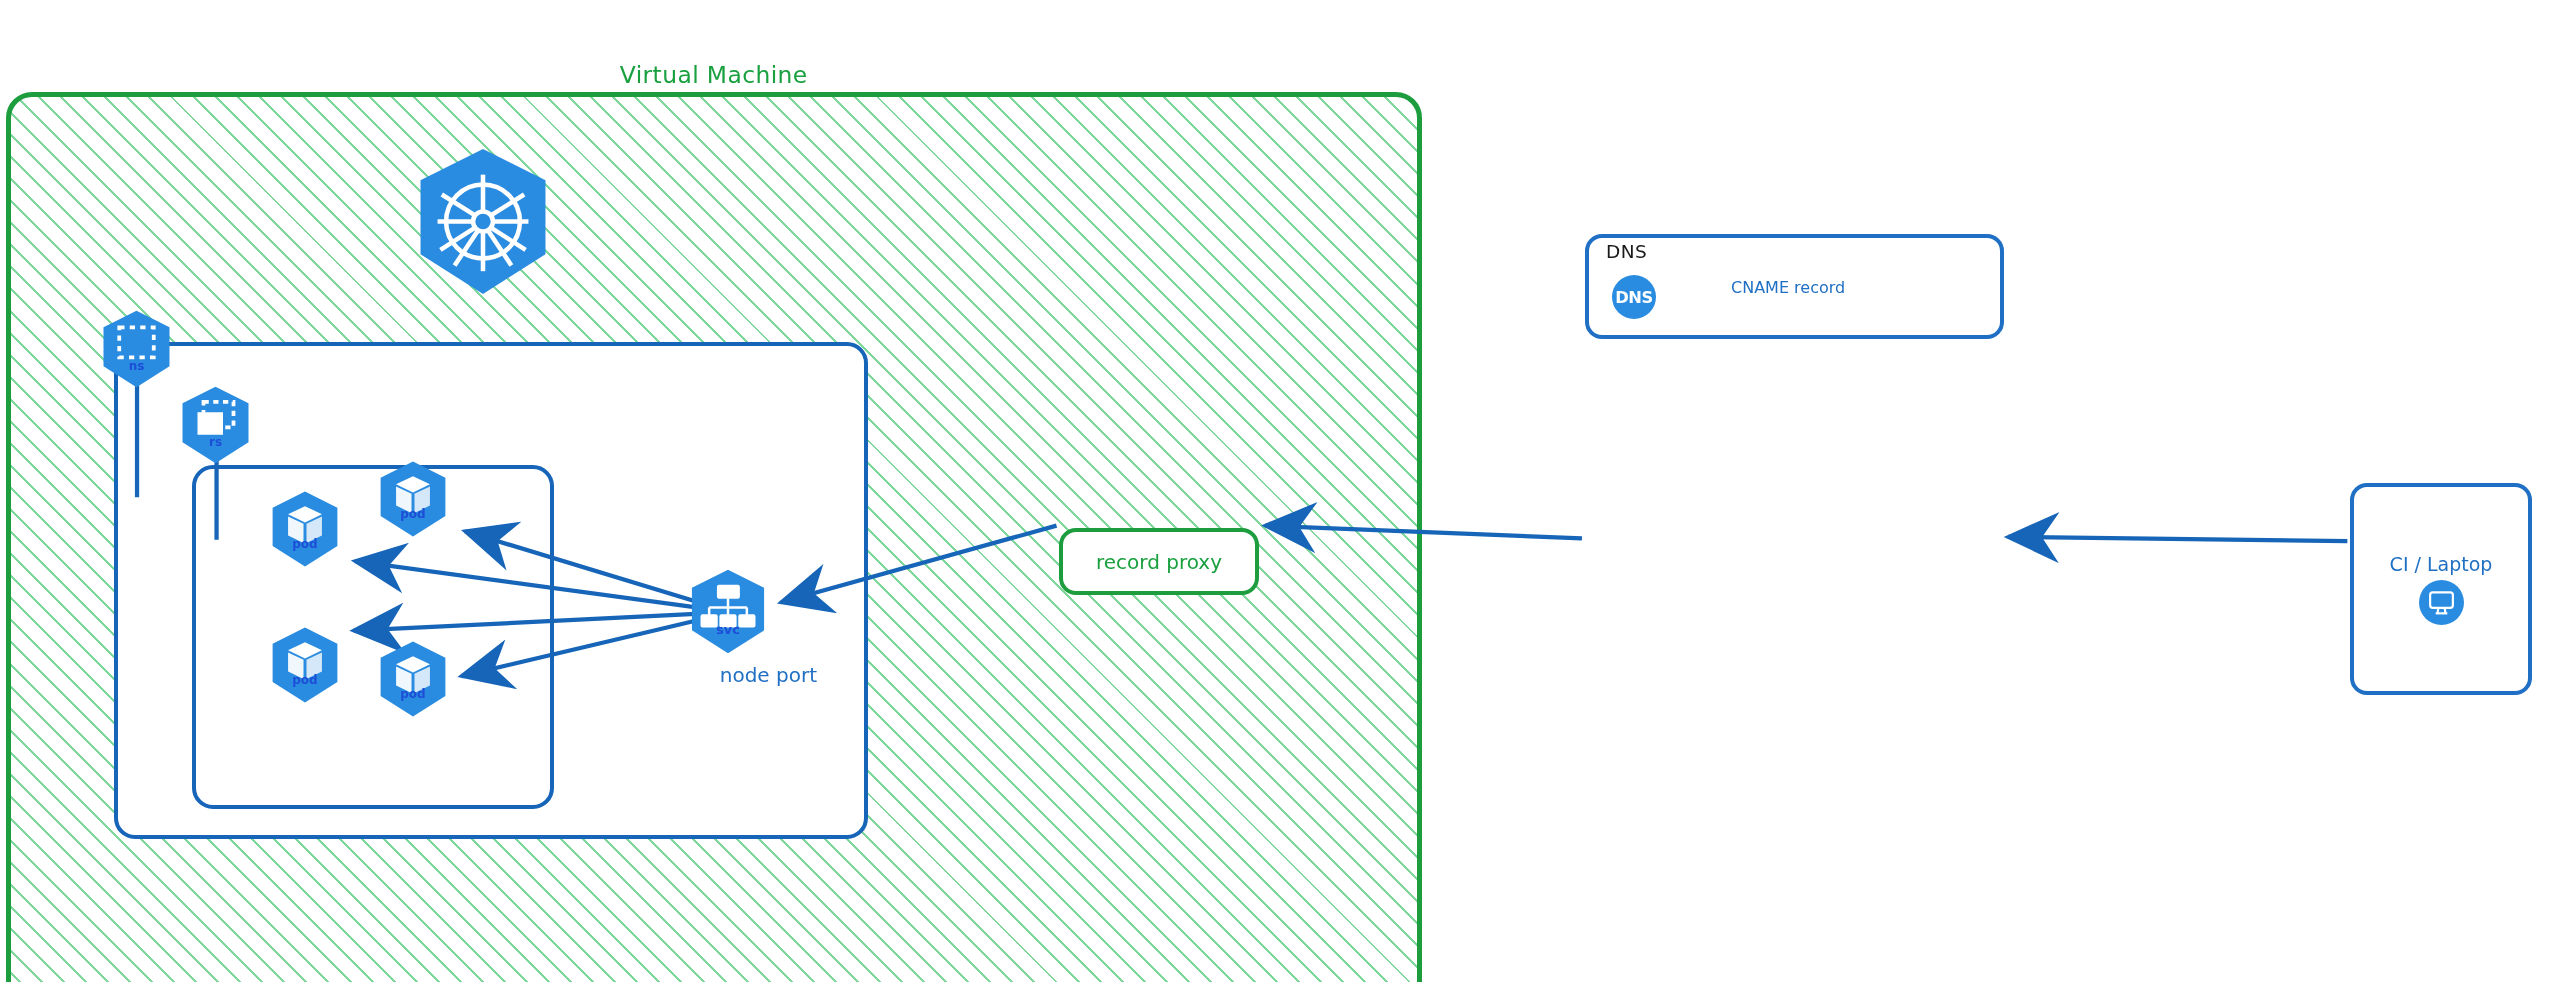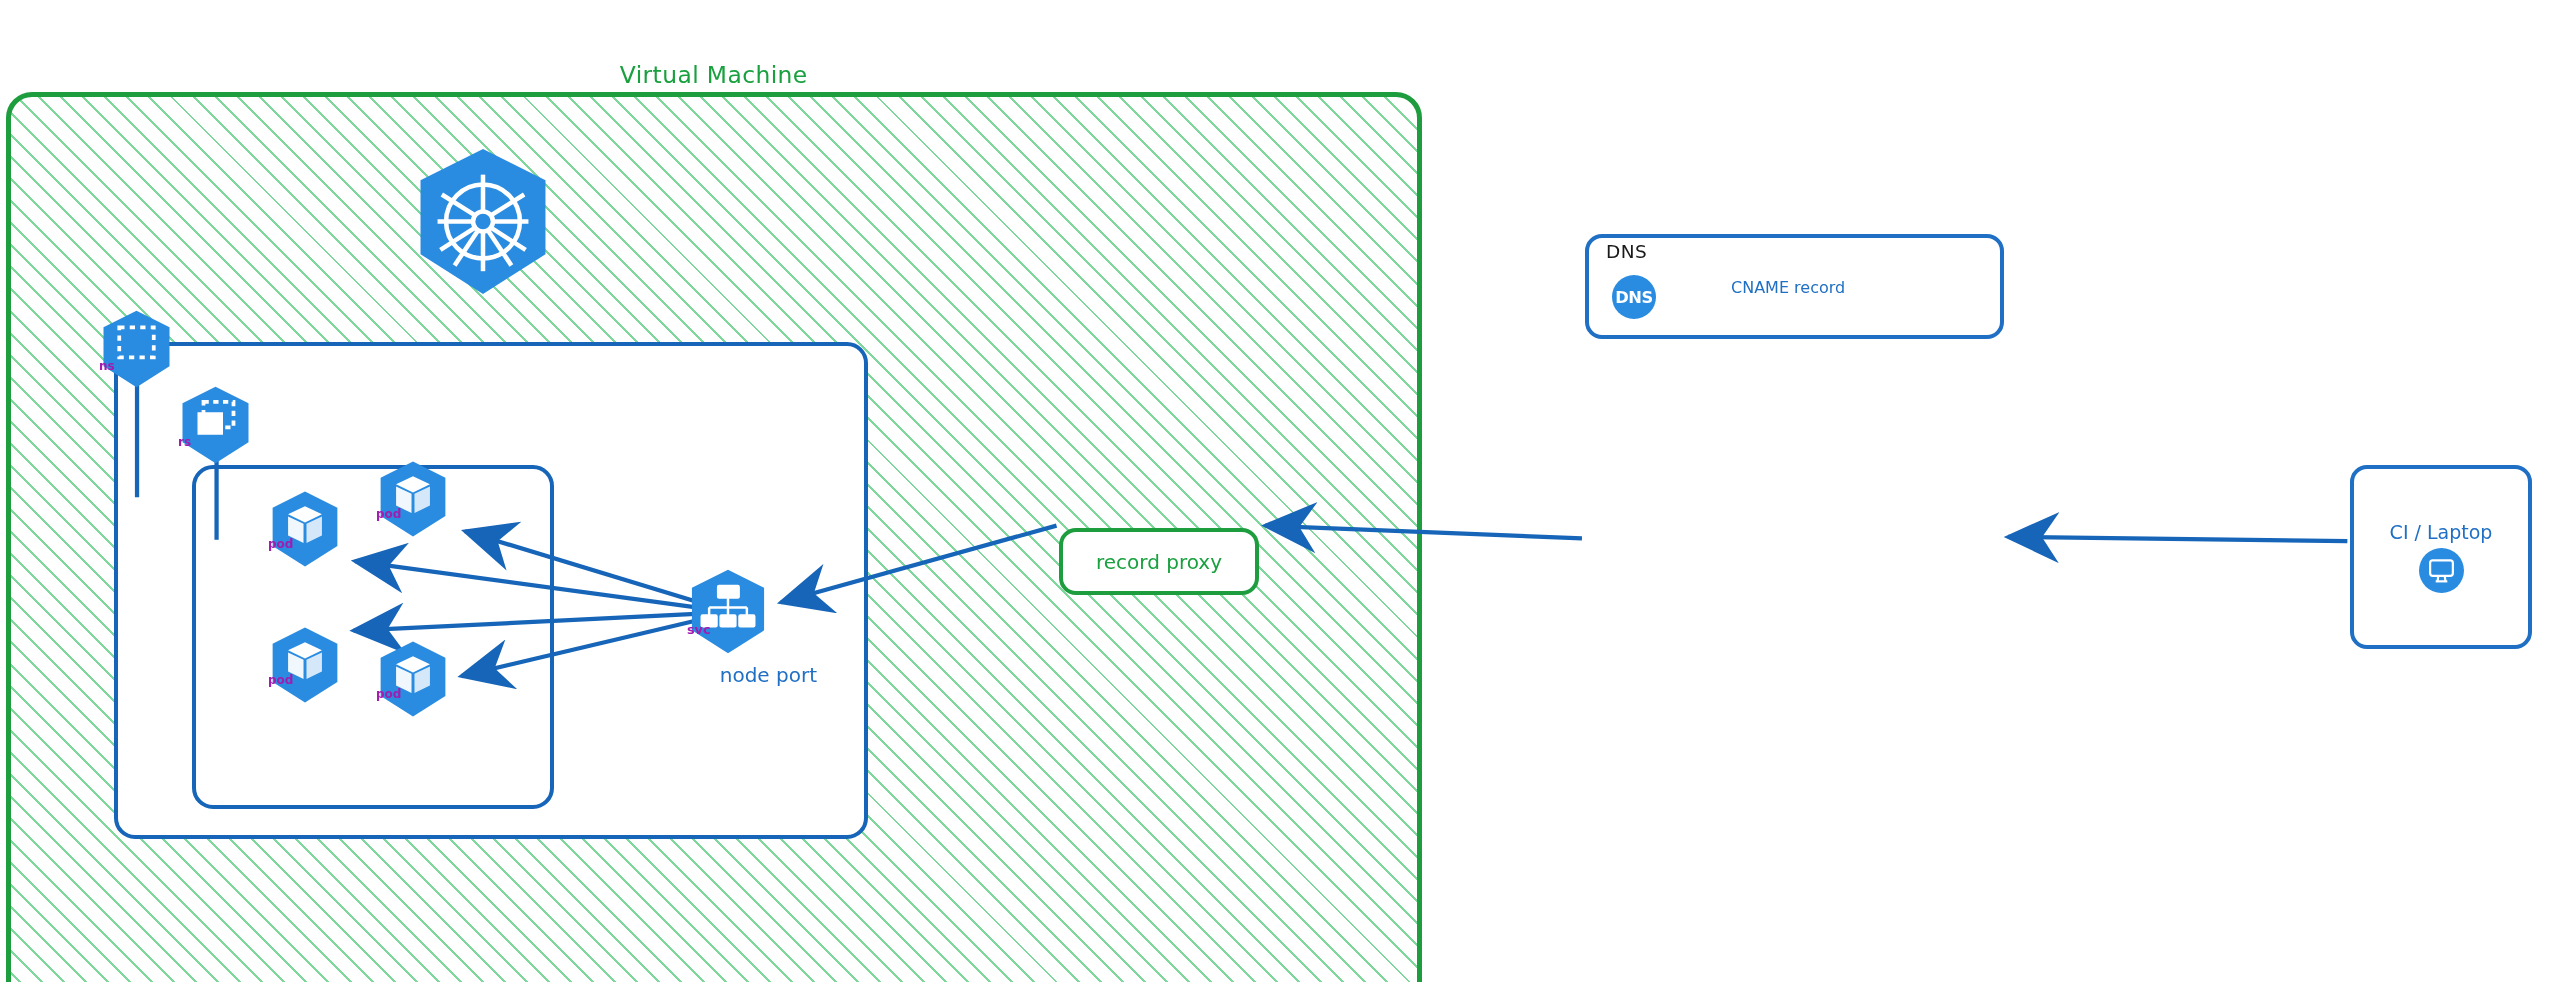--- a/index.html
+++ b/index.html
@@ -42,21 +42,21 @@
         display:flex;align-items:center;margin-top:41px;}
   .card-blue{border:4.3px solid #1f6fc4;}
   .card-green{border:4.3px solid #1e9d3f;}
   .card-label{
     font-family:"DejaVu Sans", sans-serif;
     white-space:nowrap;
   }
 
   #card-dns{left:1585px;top:193px;width:419px;height:105px;}
   #card-worker{left:1585px;top:493px;width:419px;height:87px;justify-content:center;}
-  #card-ci{left:2350px;top:424px;width:182px;height:184px;
+  #card-ci{left:2350px;top:442px;width:182px;height:212px;
            flex-direction:column;justify-content:center;align-items:center;}
   #card-proxy{left:1059px;top:487px;width:200px;height:67px;justify-content:center;}
 
   .dns-tag{
     position:absolute;left:17px;top:2.8px;
     font-family:"DejaVu Sans", sans-serif;
     font-size:18.5px;color:#1a1a1a;letter-spacing:0.4px;
   }
   .dns-badge{
     position:absolute;left:23px;top:37px;width:44px;height:44px;border-radius:50%;
@@ -68,22 +68,22 @@
   .worker-text{font-size:23.4px;color:#1f6fc4;}
   .proxy-text{font-size:20px;color:#19a03f;}
   .ci-text{font-size:19px;color:#1f6fc4;margin-bottom:4.3px;}
 
   .ci-icon{width:45px;height:45px;border-radius:50%;background:#2a8ce0;
            display:flex;align-items:center;justify-content:center;}
 
   
   .hex{position:absolute;}
   .hex .cap{
-    position:absolute;left:0;width:100%;
-    font-family:"DejaVu Sans", sans-serif;color:#a21caf;font-weight:600;
+    position:absolute;left:0;width:100%;text-align:center;
+    font-family:"DejaVu Sans", sans-serif;color:#1d4ed8;font-weight:600;
     pointer-events:none;
   }
   .nodeport-label{
     position:absolute;left:632px;top:663px;width:185px;text-align:right;
     font-size:20px;color:#1f6fc4;font-family:"DejaVu Sans", sans-serif;
   }
 
   svg.lines{position:absolute;left:0;top:0;width:2576px;height:983px;
             pointer-events:none;overflow:visible;}
 </style>

